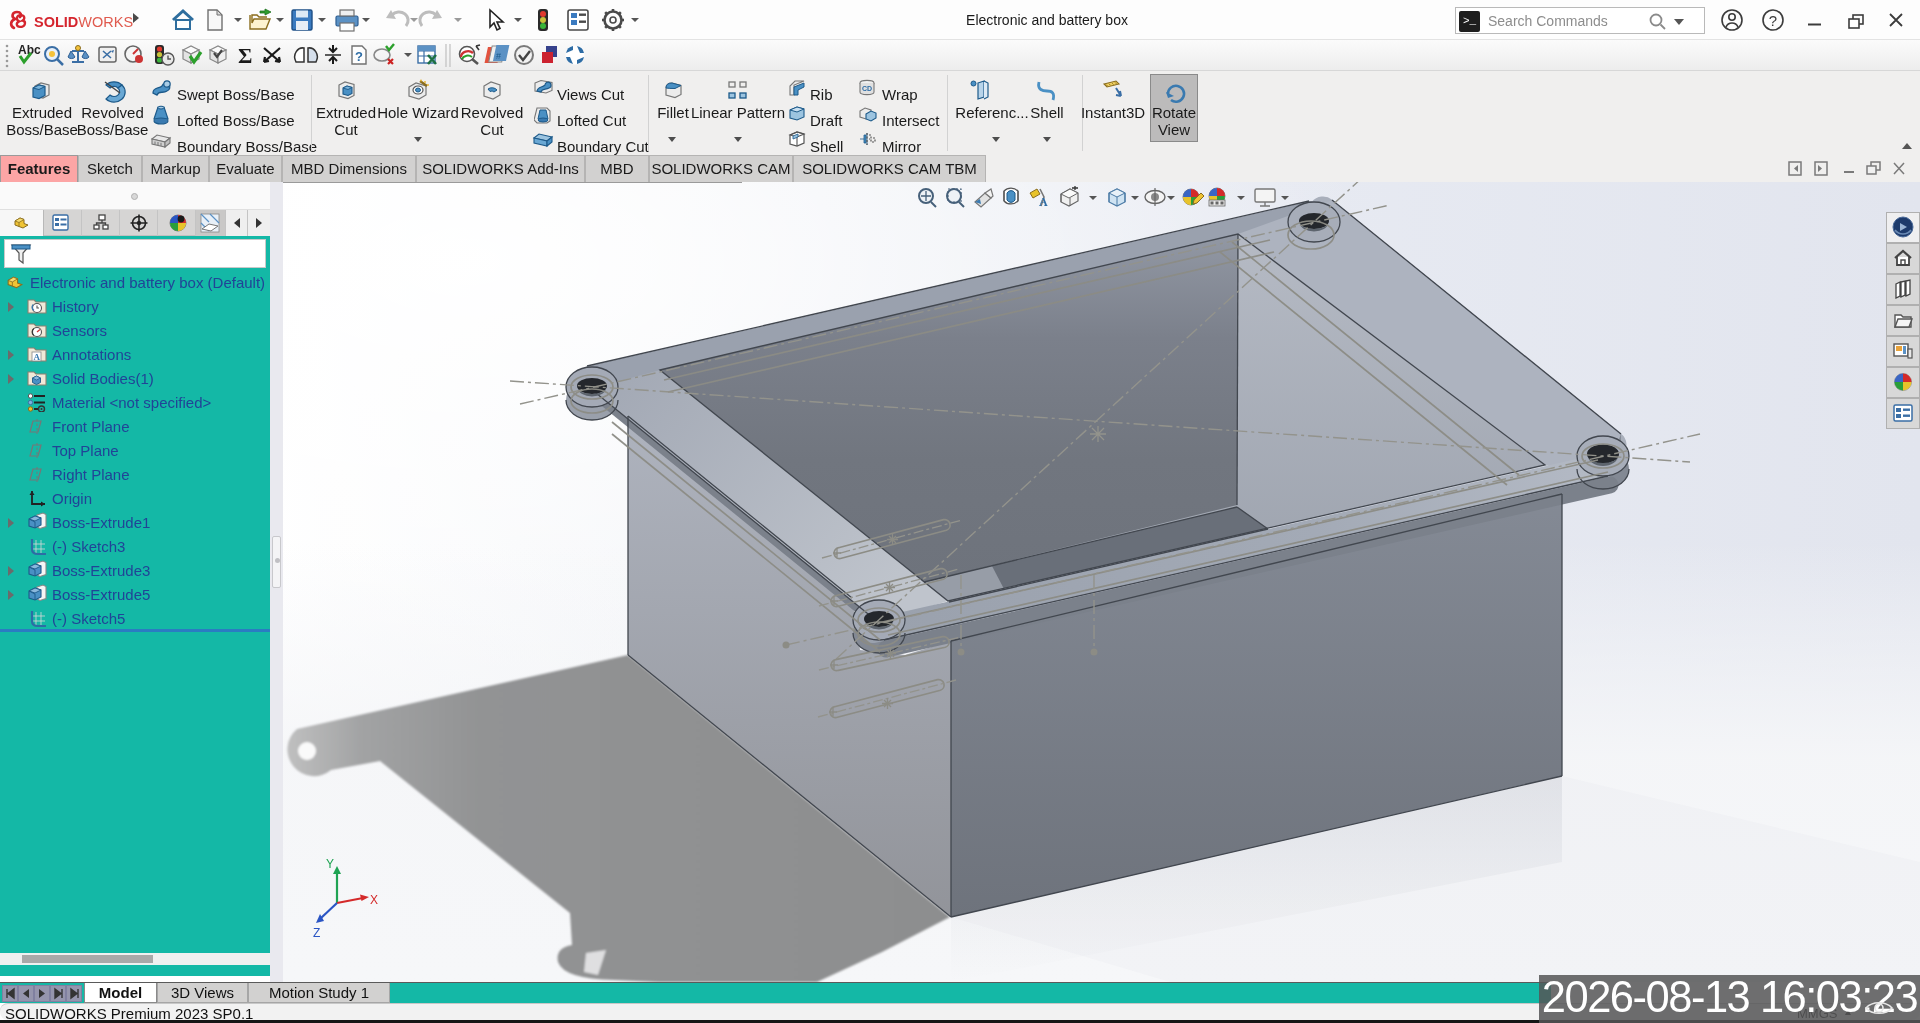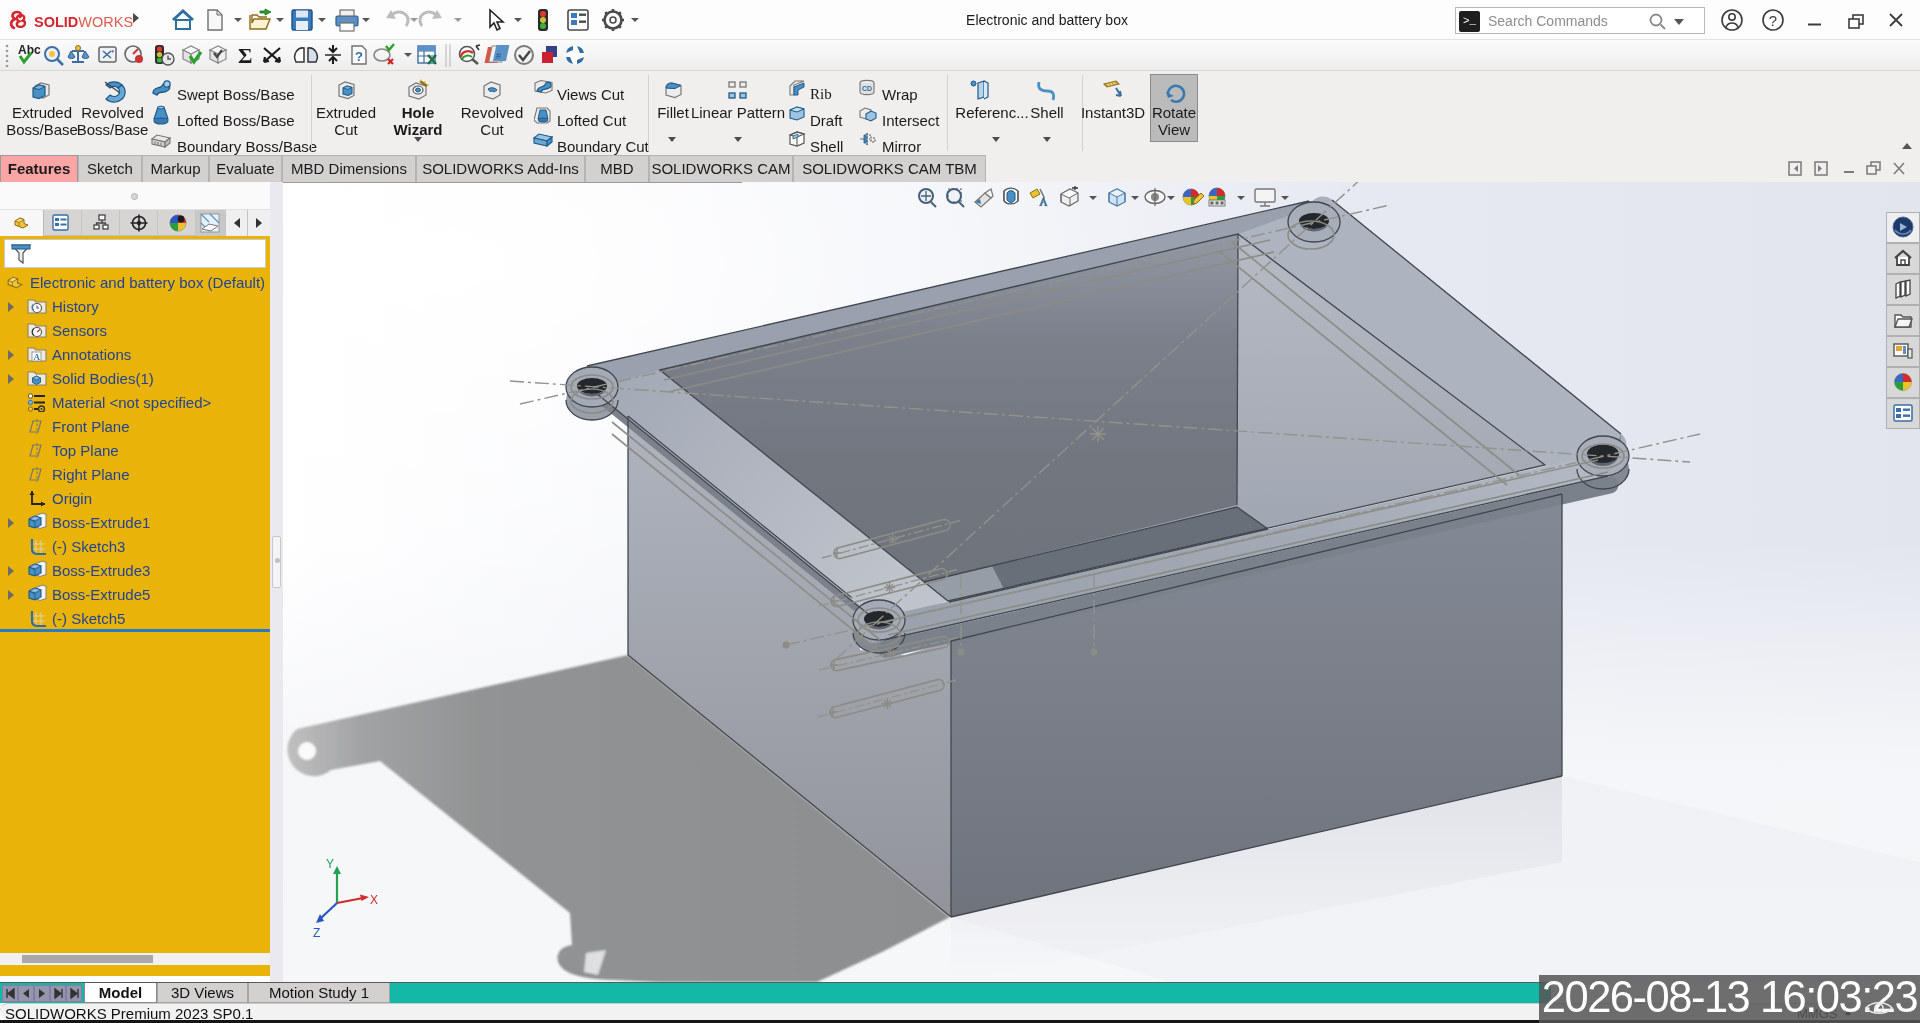--- a/index.html
+++ b/index.html
@@ -6,21 +6,21 @@
 html,body{width:1920px;height:1023px;overflow:hidden;font-family:"Liberation Sans",sans-serif;background:#fff;}
 .abs{position:absolute;}
 #titlebar{position:absolute;left:0;top:0;width:1920px;height:40px;background:#fdfdfd;border-bottom:1px solid #e3e3e3;}
 #toolbar2{position:absolute;left:0;top:40px;width:1920px;height:31px;background:linear-gradient(#fbfbfb,#ededed);border-bottom:1px solid #d7d7d7;}
 #ribbon{position:absolute;left:0;top:71px;width:1920px;height:84px;background:#f0efee;}
 #tabstrip{position:absolute;left:0;top:155px;width:1920px;height:27px;background:#f0efee;}
 .rtab{position:absolute;top:0;height:27px;background:#d2d1d0;border:1px solid #b5b4b3;border-bottom:none;color:#1a1a1a;font-size:15px;text-align:center;line-height:26px;}
 .rtab.active{background:#fca5a5;font-weight:bold;border-color:#9a9a9a;}
 .bigbtn{position:absolute;color:#1a1a1a;font-size:15px;text-align:center;}
 .caret{position:absolute;width:0;height:0;border-left:4px solid transparent;border-right:4px solid transparent;border-top:5px solid #4d4d4d;}
-#leftpanel{position:absolute;left:0;top:182px;width:270px;height:794px;background:#eab308;}
+#leftpanel{position:absolute;left:0;top:182px;width:270px;height:794px;background:#14b8a6;}
 #lp-splitter{position:absolute;left:270px;top:182px;width:13px;height:800px;background:#e9e9ef;z-index:3;}
 .treerow{position:absolute;left:0;height:24px;font-size:15px;color:#214497;white-space:nowrap;}
 .tree-arrow{position:absolute;width:0;height:0;border-top:5px solid transparent;border-bottom:5px solid transparent;border-left:6px solid #6b6b6b;}
 #viewport{position:absolute;left:270px;top:182px;width:1650px;height:800px;}
 #bottombar{position:absolute;left:0;top:982px;width:1551px;height:21px;background:#14b8a6;border-top:1px solid #5a5a5a;}
 .btab{position:absolute;top:0;height:20px;background:#d2d1d0;border:1px solid #a6a6a6;border-top:none;font-size:15px;color:#111;text-align:center;line-height:19px;}
 #statusbar{position:absolute;left:0;top:1003px;width:1920px;height:17px;background:#f2f2f2;border-top:1px solid #c8c8c8;font-size:15px;color:#111;border-radius:8px;}
 #bottomdark{position:absolute;left:0;top:1020px;width:1920px;height:3px;background:#151515;}
 #stamp{position:absolute;left:1539px;top:975px;width:381px;height:48px;background:rgba(85,85,86,0.85);color:#fff;font-size:43.5px;text-align:center;line-height:44px;letter-spacing:-1.5px;white-space:nowrap;overflow:hidden;}
 #taskpane{position:absolute;left:1886px;top:212px;width:34px;height:220px;}
@@ -281,21 +281,21 @@
     <path d="M3,8 l7,-4 10,3 v9 l-7,4 -10,-3 z" fill="#ececec" stroke="#777" stroke-width="1.2"></path>
     <ellipse cx="12" cy="11" rx="5" ry="4" fill="#fff" stroke="#555" stroke-width="1.2"></ellipse>
     <ellipse cx="12" cy="11" rx="2.5" ry="2" fill="#4a90c4" stroke="#1d5a8a"></ellipse>
     <path d="M14,2 l7,5" stroke="#8a6d1f" stroke-width="2.2"></path>
     <g fill="#e8b83a">
         <circle cx="15" cy="1.5" r="1"></circle>
         <circle cx="19" cy="3" r="1"></circle>
         <circle cx="22" cy="6" r="1"></circle>
       </g>
   </svg>
-  <div class="bigbtn" style="left:377px;top:33px;width:82px;font-weight:bold;">Hole Wizard</div>
+  <div class="bigbtn" style="left:377px;top:33px;width:82px;">Hole Wizard</div>
   <div class="caret" style="left:414px;top:66px;"></div>
 
   <svg class="ico" style="left:481px;top:9px" width="22" height="22" viewBox="0 0 22 22">
     <path d="M3,6 l7,-4 9,3 v10 l-7,4 -9,-3 z" fill="#ececec" stroke="#777" stroke-width="1.2"></path>
     <path d="M7,9 a6,5 0 0 1 9,1 l-3,2 a3,2.5 0 0 0 -4,-0.5 z" fill="#4a90c4" stroke="#1d5a8a" stroke-width="1"></path>
   </svg>
   <div class="bigbtn" style="left:452px;top:33px;width:80px;">Revolved<br>Cut</div>
 
   <svg class="ico" style="left:533px;top:8px" width="21" height="19" viewBox="0 0 21 19">
     <path d="M2,4 l6,-2.5 11,2 v8 l-6,2.5 -11,-2 z" fill="#ececec" stroke="#777" stroke-width="1.1"></path>
@@ -333,21 +333,21 @@
         <rect x="12" y="12" width="6" height="5"></rect>
       </g>
   </svg>
   <div class="bigbtn" style="left:688px;top:33px;width:100px;">Linear Pattern</div>
   <div class="caret" style="left:734px;top:66px;"></div>
 
   <svg class="ico" style="left:788px;top:8px" width="18" height="18" viewBox="0 0 18 18">
     <path d="M2,16 v-9 l5,-5 h9 l-10,4 v10 z" fill="#ececec" stroke="#777" stroke-width="1.1"></path>
     <path d="M6,16 v-8 l10,-4 v4 l-6,3 v5 z" fill="#4a90c4" stroke="#1d5a8a" stroke-width="1"></path>
   </svg>
-  <div class="bigbtn" style="left:810px;top:15px;text-align:left;font-family:Liberation Serif, serif;">Rib</div>
+  <div class="bigbtn" style="left:810px;top:15px;text-align:left;">Rib</div>
   <svg class="ico" style="left:788px;top:34px" width="18" height="17" viewBox="0 0 18 17">
     <path d="M2,5 l7,-3 7,2 v8 l-7,3 -7,-2 z" fill="#9cc4e0" stroke="#1d5a8a" stroke-width="1.1"></path>
     <path d="M2,5 l7,-3 7,2 -7,3 z" fill="#c8dff0" stroke="#1d5a8a" stroke-width="1"></path>
   </svg>
   <div class="bigbtn" style="left:810px;top:41px;text-align:left;">Draft</div>
   <svg class="ico" style="left:788px;top:59px" width="18" height="18" viewBox="0 0 18 18">
     <path d="M2,5 l7,-3 7,2 v9 l-7,3 -7,-2 z" fill="#fff" stroke="#555" stroke-width="1.2"></path>
     <path d="M2,5 l7,-3 7,2 -7,3 z M9,7 v9" fill="none" stroke="#555" stroke-width="1.1"></path>
     <path d="M5,6 l5,-2 v3 l-5,2 z" fill="#9cc4e0" stroke="#1d5a8a" stroke-width="0.8"></path>
   </svg>

